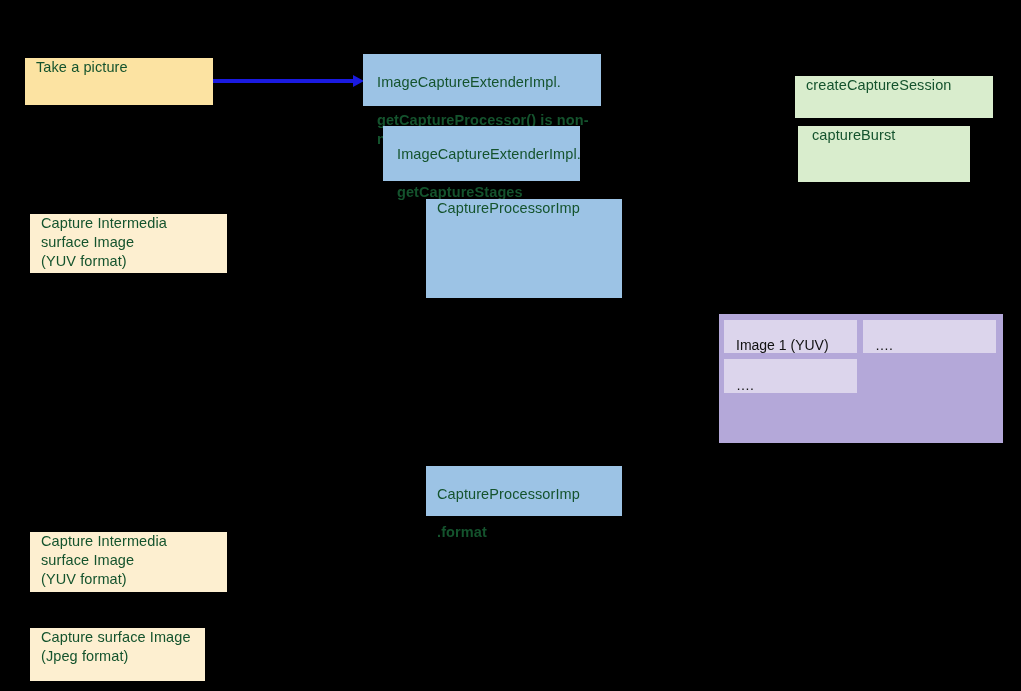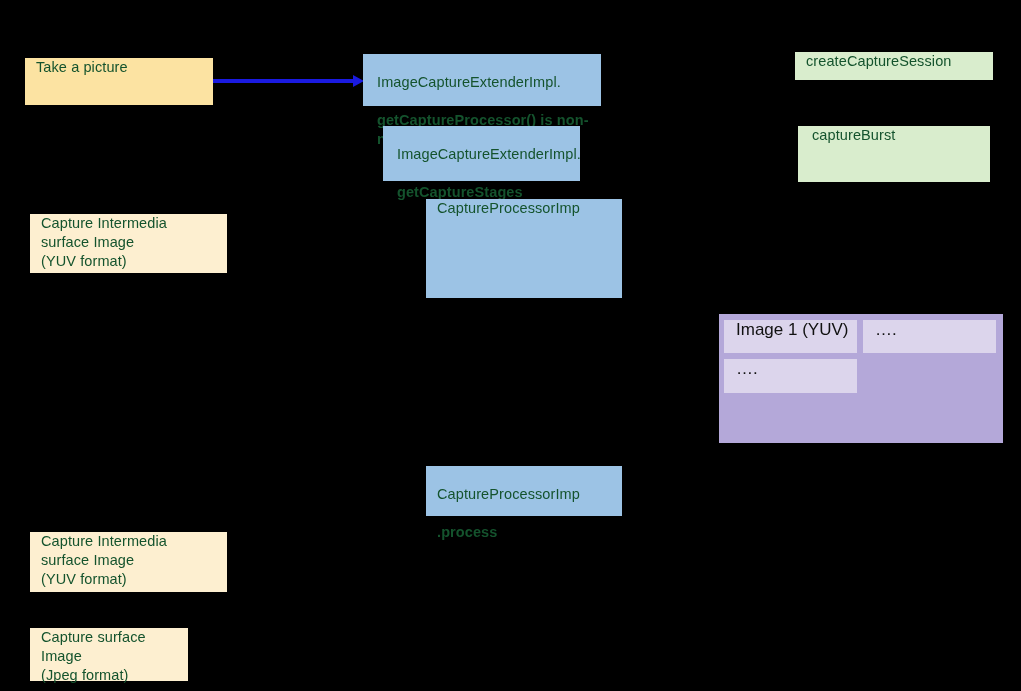--- a/index.html
+++ b/index.html
@@ -69,23 +69,23 @@
     box-sizing: border-box;
     display: grid;
     grid-template-columns: 1fr 1fr;
     grid-template-rows: 1fr 1fr 1fr;
     column-gap: 6px;
     row-gap: 6px;
     padding: 6px 7px 11px 5px;
   }
   .purple-cell {
     display: flex;
-    align-items: flex-start;
+    align-items: flex-end;
     padding-left: 12px;
-    font-size: 17px;
+    font-size: 14px;
     color: #111111;
   }
 </style>
 </head>
 <body>
 
 <div id="canvas">
 
   <div class="node fill-amber pad-left-11" style="left:25px; top:58px; width:188px; height:47px;">
     <span class="label">Take a picture</span>
@@ -110,45 +110,45 @@
     </span>
   </div>
 
   <div class="node fill-blue pad-left-11" style="left:426px; top:199px; width:196px; height:99px;">
     <span class="label">CaptureProcessorImp</span>
   </div>
 
   <div class="node fill-blue pad-left-11" style="left:426px; top:466px; width:196px; height:50px;">
     <span class="label">
       <span>CaptureProcessorImp</span><br>
-      <span class="bold-line">.process</span>
+      <span class="bold-line">.format</span>
     </span>
   </div>
 
-  <div class="node fill-green pad-left-11" style="left:795px; top:52px; width:198px; height:28px;">
+  <div class="node fill-green pad-left-11" style="left:795px; top:76px; width:198px; height:42px;">
     <span class="label">createCaptureSession</span>
   </div>
 
-  <div class="node fill-green pad-left-14" style="left:798px; top:126px; width:192px; height:56px;">
+  <div class="node fill-green pad-left-14" style="left:798px; top:126px; width:172px; height:56px;">
     <span class="label">captureBurst</span>
   </div>
 
   <div class="node fill-cream pad-left-11" style="left:30px; top:204px; width:197px; height:59px;">
     <span class="label">Capture Intermedia
 surface Image
 (YUV format)</span>
   </div>
 
   <div class="node fill-cream pad-left-11" style="left:30px; top:522px; width:197px; height:60px;">
     <span class="label">Capture Intermedia
 surface Image
 (YUV format)</span>
   </div>
 
-  <div class="node fill-cream pad-left-11" style="left:30px; top:618px; width:158px; height:53px;">
+  <div class="node fill-cream pad-left-11" style="left:30px; top:618px; width:175px; height:53px;">
     <span class="label">Capture surface Image
 (Jpeg format)</span>
   </div>
 
   <div class="purple-grid fill-purple-outer" style="left:719px; top:314px; width:284px; height:129px;">
 
     <div class="purple-cell fill-purple-cell">
       <span>Image 1 (YUV)</span>
     </div>
 

